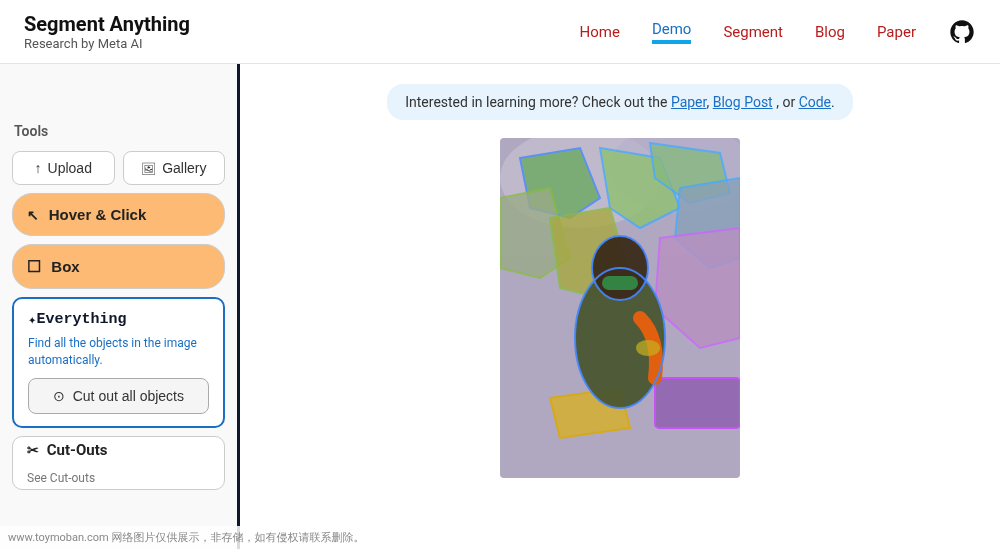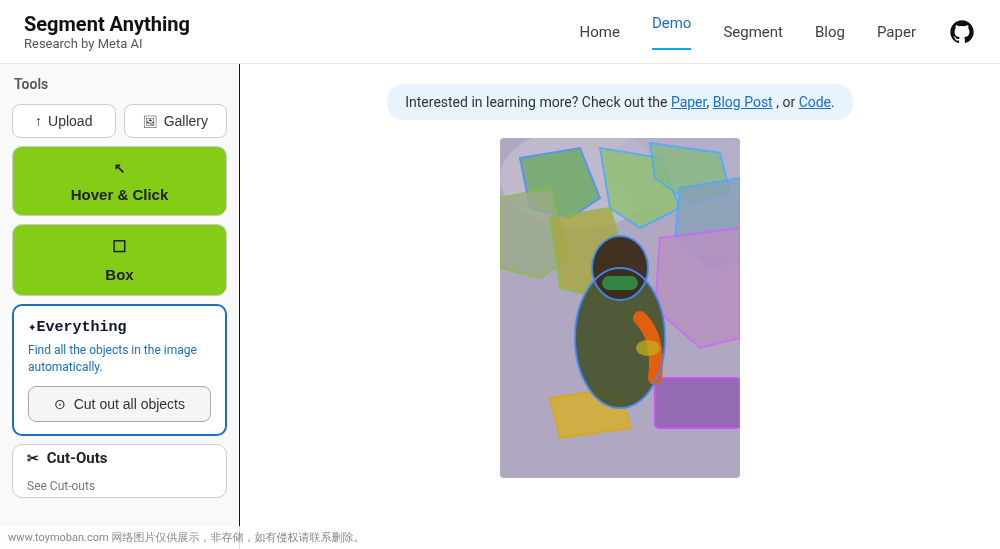--- a/index.html
+++ b/index.html
@@ -32,51 +32,52 @@
       font-size: 13px;
       color: #555;
     }
     .header-nav {
       display: flex;
       align-items: center;
       gap: 32px;
     }
     .nav-link {
       font-size: 15px;
-      color: #404040;
+      color: #b91c1c;
       text-decoration: none;
       cursor: pointer;
     }
     .nav-link.active {
       color: #1a6fc4;
-      border-bottom: 2px solid #0ea5e9;
-      padding-bottom: 16px;
+      border-bottom: 4px solid #0ea5e9;
+      padding-bottom: 2px;
     }
     .github-icon {
       width: 28px;
       height: 28px;
       cursor: pointer;
     }
 
     
     .main {
       display: flex;
       height: calc(549px - 64px);
     }
 
     
     .sidebar {
       width: 240px;
       min-width: 240px;
       padding: 12px;
       background: #f9f9f9;
-      border-right: 1px solid #0f172a;
+      border-right: 3px solid #0f172a;
       display: flex;
       flex-direction: column;
       gap: 8px;
+      justify-content: center;
     }
     .sidebar-title {
       font-size: 14px;
       font-weight: 600;
       color: #555;
       margin-bottom: 4px;
       padding-left: 2px;
     }
     .upload-row {
       display: flex;
@@ -96,28 +97,27 @@
       cursor: pointer;
       font-weight: 500;
       color: #333;
     }
     .tool-btn {
       display: flex;
       align-items: center;
       gap: 10px;
       padding: 12px 14px;
       border: 1px solid #ccc;
-      border-radius: 10px;
-      background: #84cc16;
+      border-radius: 20px;
+      background: #fdba74;
       font-size: 15px;
       font-weight: 600;
       cursor: pointer;
       color: #222;
       width: 100%;
-      flex-direction: column;
     }
     .everything-card {
       border: 2px solid #1a6fc4;
       border-radius: 10px;
       background: #fff;
       padding: 12px 14px;
     }
     .everything-header {
       display: flex;
       align-items: center;

